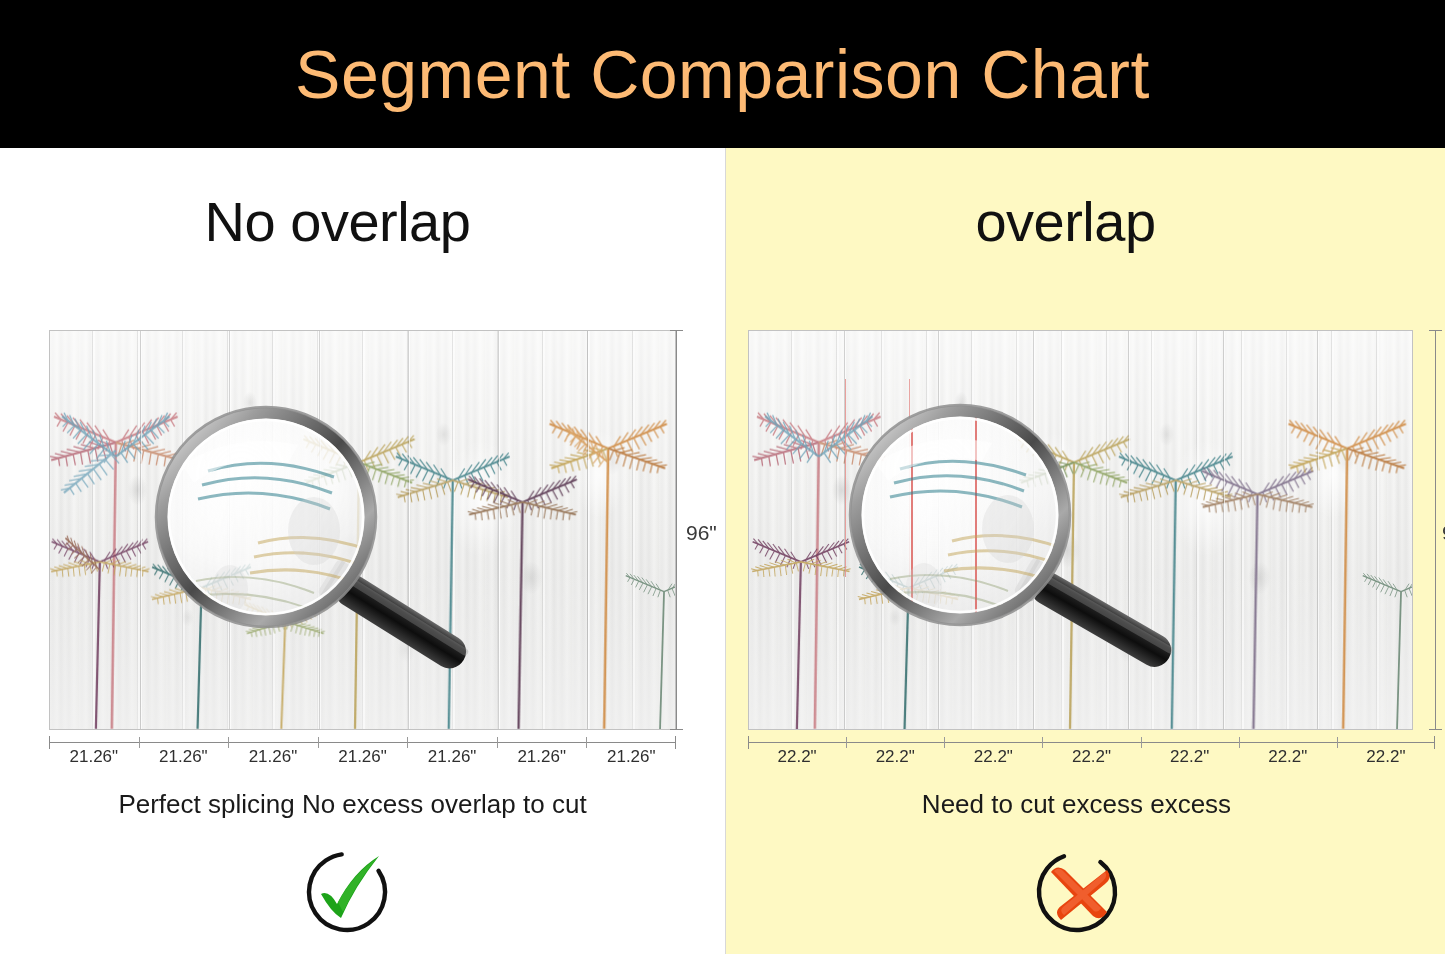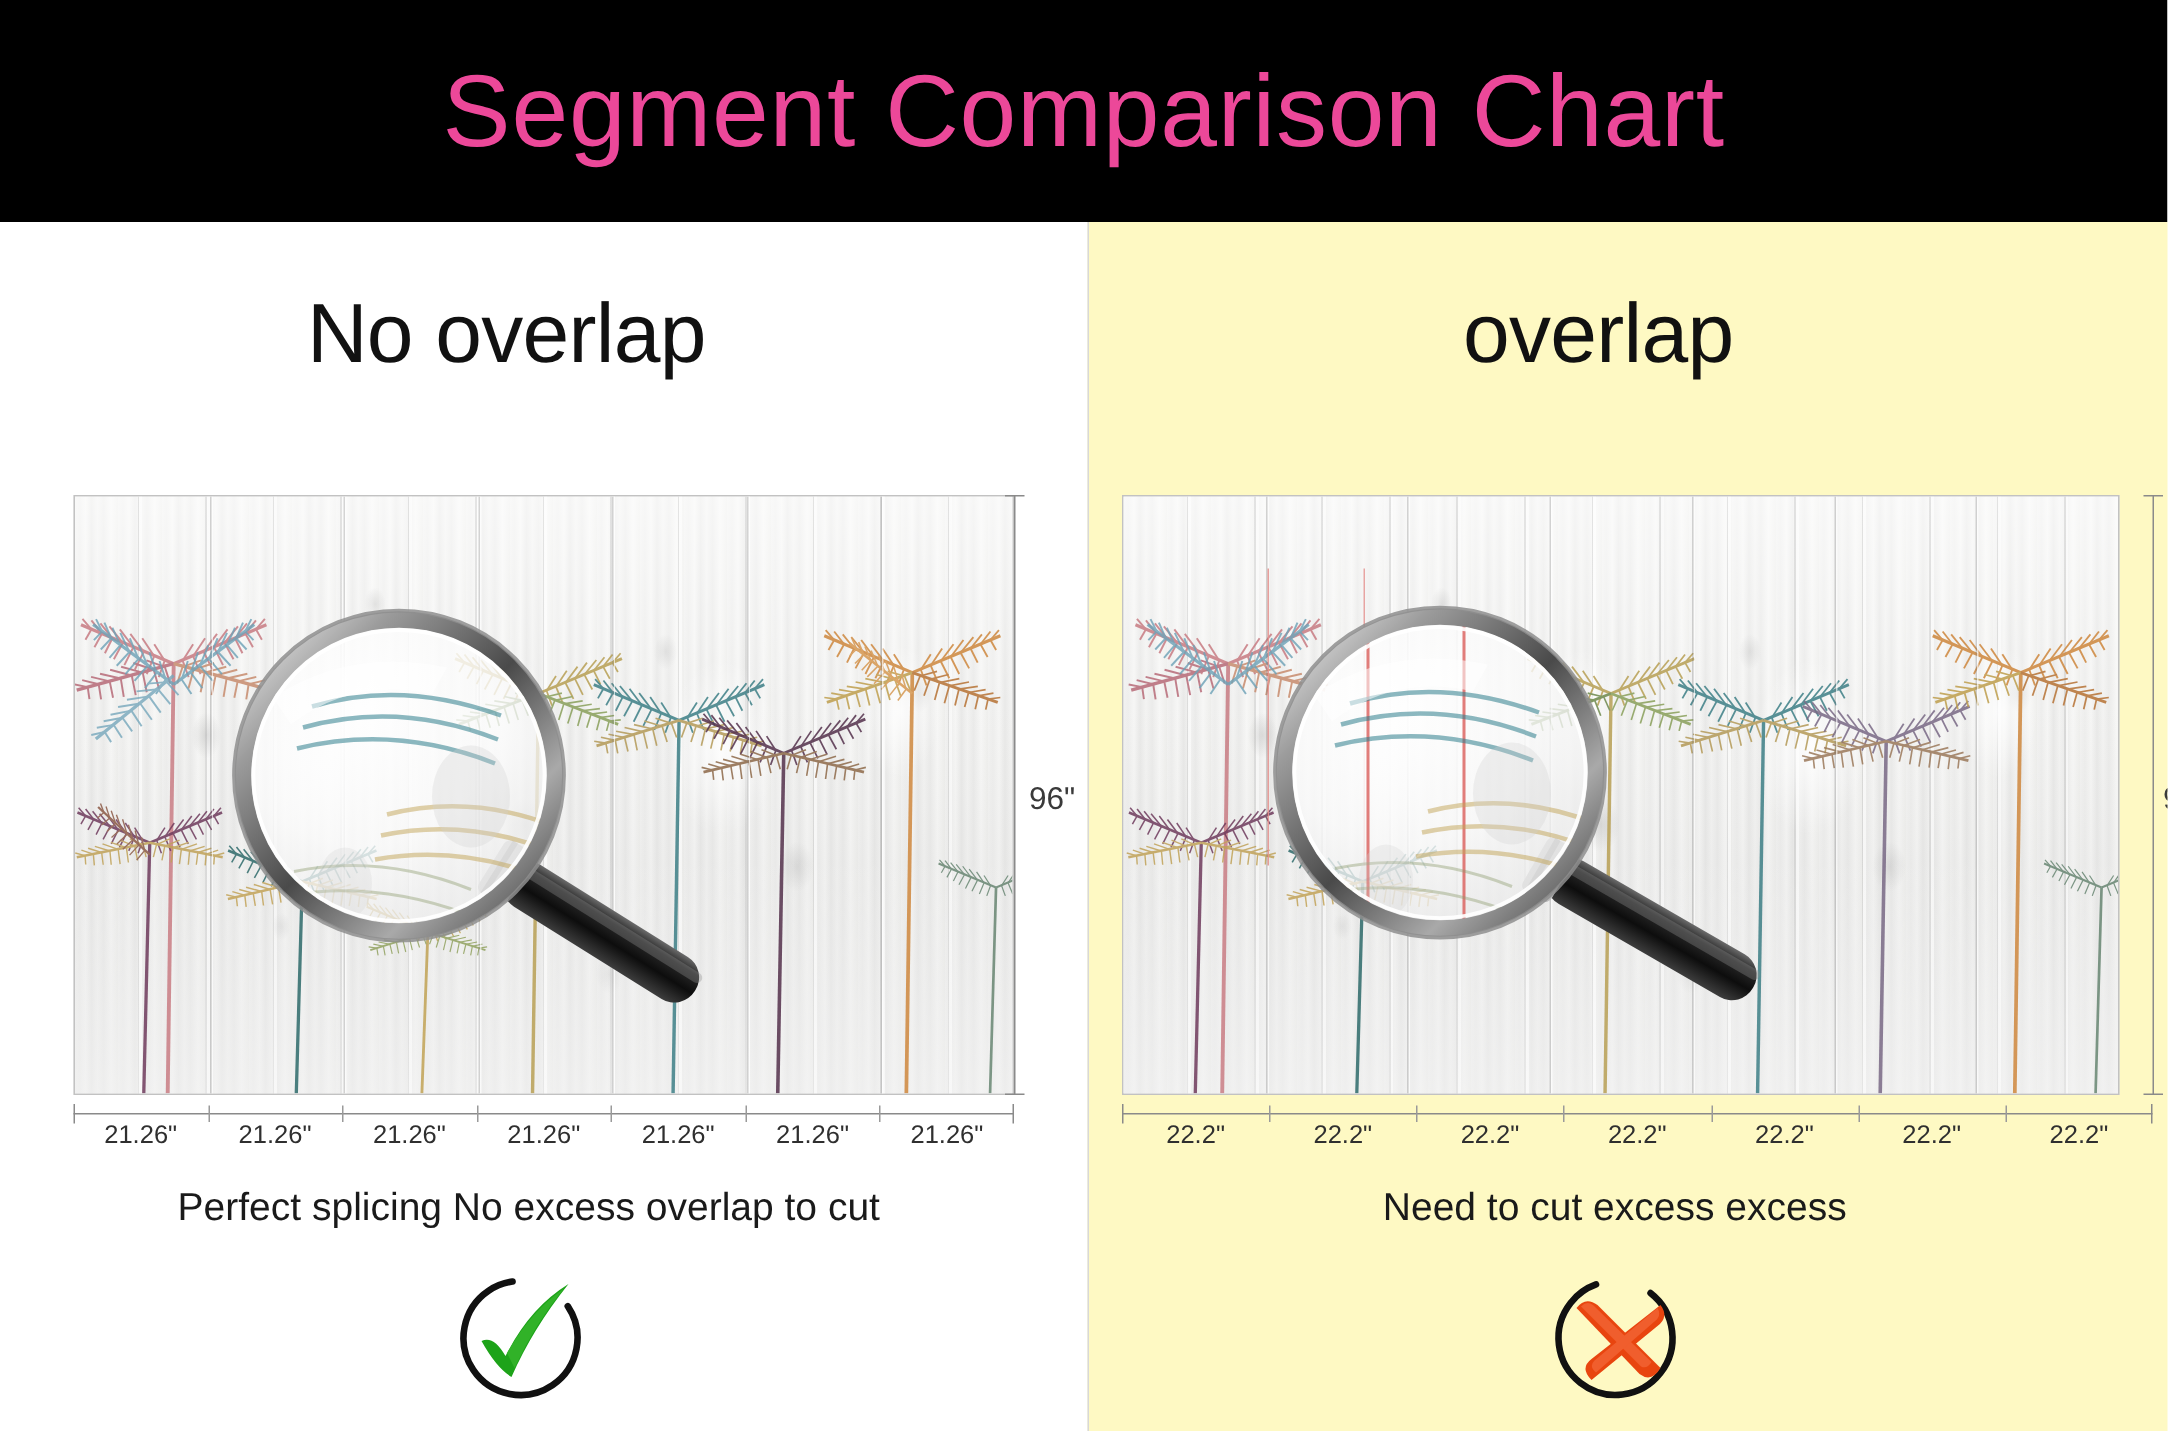--- a/index.html
+++ b/index.html
@@ -21,21 +21,21 @@
     position: absolute;
     left: 0; top: 0;
     width: 1445px;
     height: 148px;
     background: #000000;
     display: flex;
     align-items: center;
     justify-content: center;
   }
   .title-text {
-    color: #ec4899;
+    color: #fdba74;
     font-family: "Liberation Sans", sans-serif;
     font-size: 68px;
     font-weight: 400;
     letter-spacing: 0.5px;
     line-height: 1;
     white-space: nowrap;
   }
 
   
   .panels {

